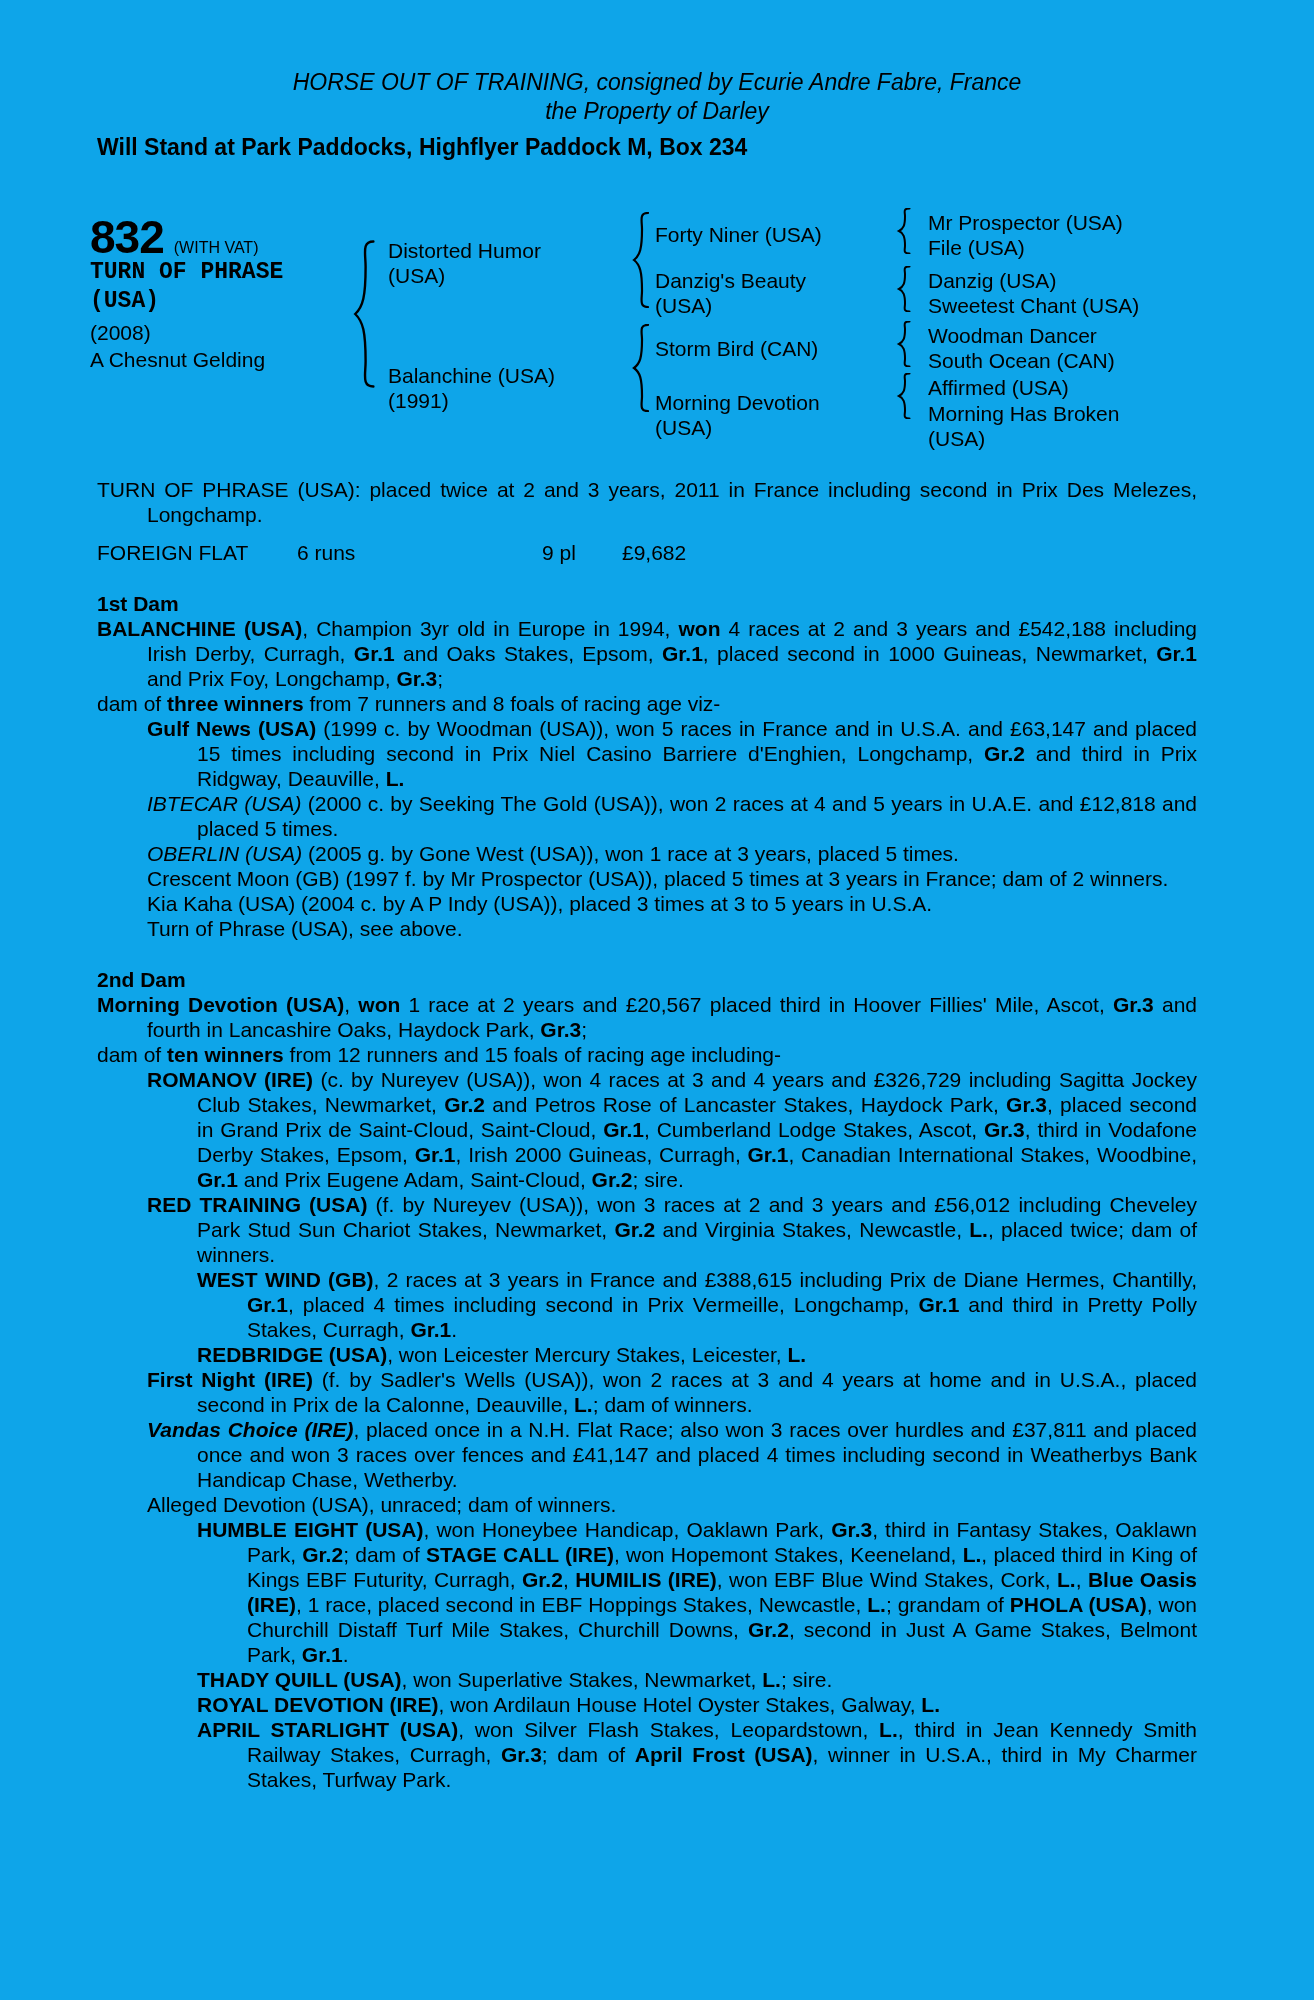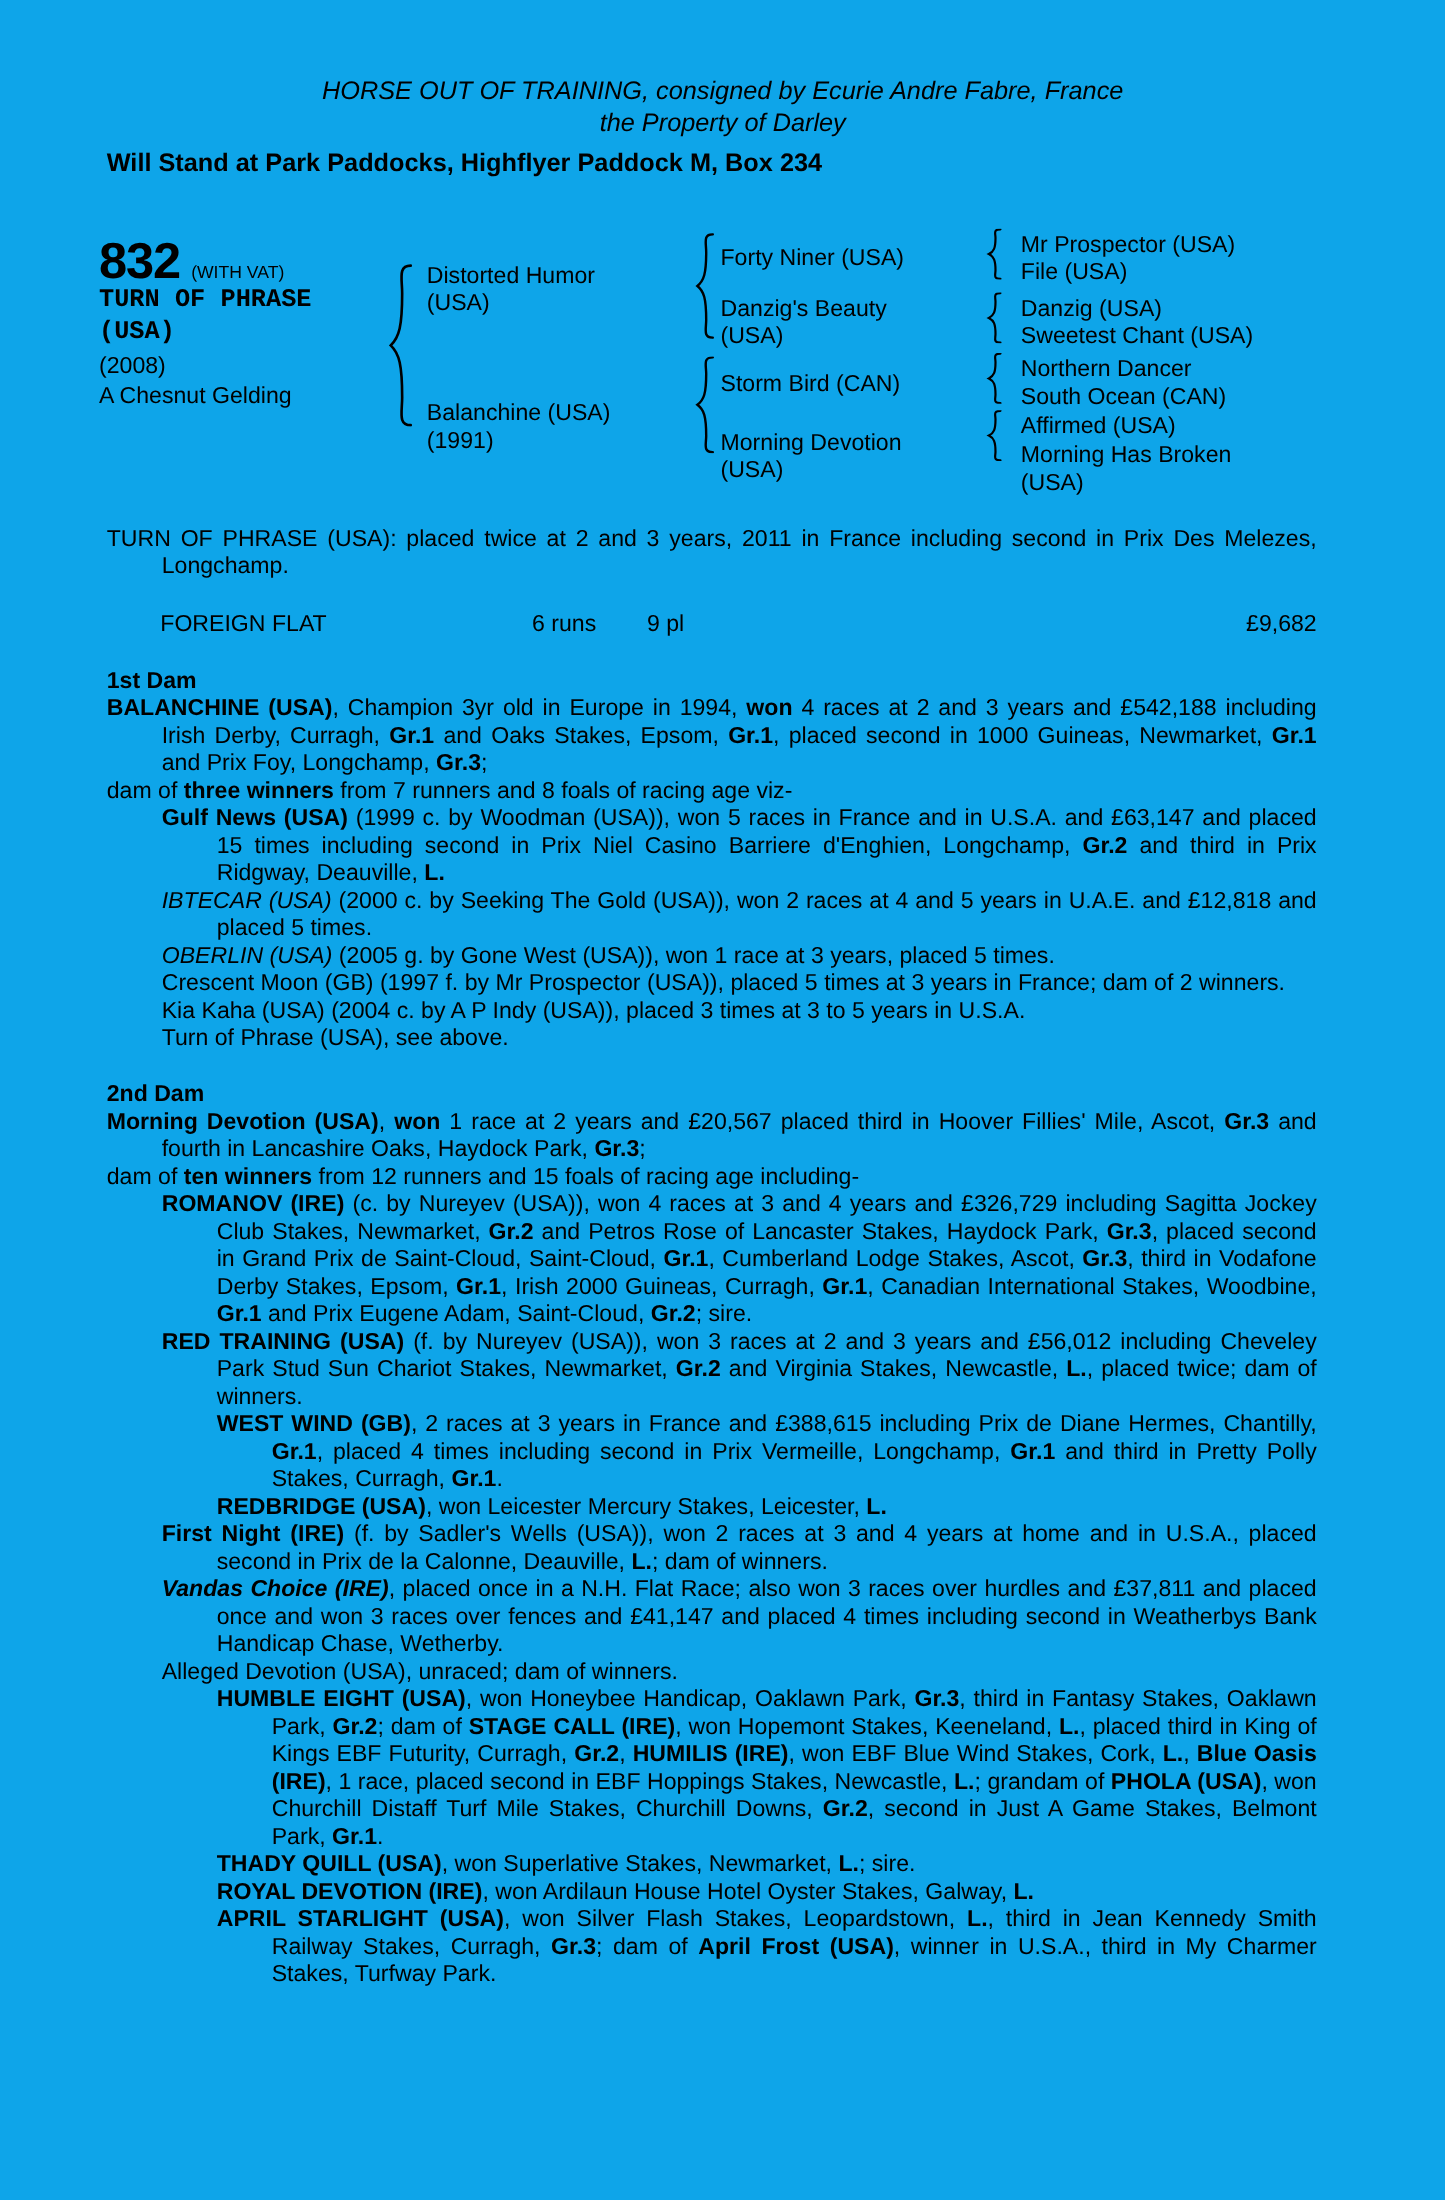--- a/index.html
+++ b/index.html
@@ -28,21 +28,21 @@
   
   .flow{position:absolute;left:97px;top:477px;width:1100px;font-size:21px;line-height:25px;}
   .para{text-align:justify;margin:0;}
   .lvl0{padding-left:50px;text-indent:-50px;}
   .lvl1{padding-left:100px;text-indent:-50px;}
   .lvl2{padding-left:150px;text-indent:-50px;}
   .h{font-weight:bold;margin-top:26px;text-align:left;padding-left:0;text-indent:0;}
   .b{font-weight:bold;}
   .i{font-style:italic;}
   .bi{font-weight:bold;font-style:italic;}
-  .summary{display:grid;grid-template-columns:200px 245px 80px auto;margin-top:28px;text-align:right;}
+  .summary{display:grid;grid-template-columns:200px 245px 80px auto;margin-top:13px;}
 </style>
 </head>
 <body>
 
 <div class="page">
 
   <div class="hdr-line l1">HORSE OUT OF TRAINING, consigned by Ecurie Andre Fabre, France</div>
   <div class="hdr-line l2">the Property of Darley</div>
   <div class="stand-line">Will Stand at Park Paddocks, Highflyer Paddock M, Box 234</div>
 
@@ -110,21 +110,21 @@
     <div class="ped-cell" style="left:838px;top:35px;">
         <div>File (USA)</div>
       </div>
     <div class="ped-cell" style="left:838px;top:68px;">
         <div>Danzig (USA)</div>
       </div>
     <div class="ped-cell" style="left:838px;top:93px;">
         <div>Sweetest Chant (USA)</div>
       </div>
     <div class="ped-cell" style="left:838px;top:123px;">
-        <div>Northern Dancer</div>
+        <div>Woodman Dancer</div>
       </div>
     <div class="ped-cell" style="left:838px;top:148px;">
         <div>South Ocean (CAN)</div>
       </div>
     <div class="ped-cell" style="left:838px;top:175px;">
         <div>Affirmed (USA)</div>
       </div>
     <div class="ped-cell" style="left:838px;top:201px;">
       <div>Morning Has Broken</div>
       <div>(USA)</div>

